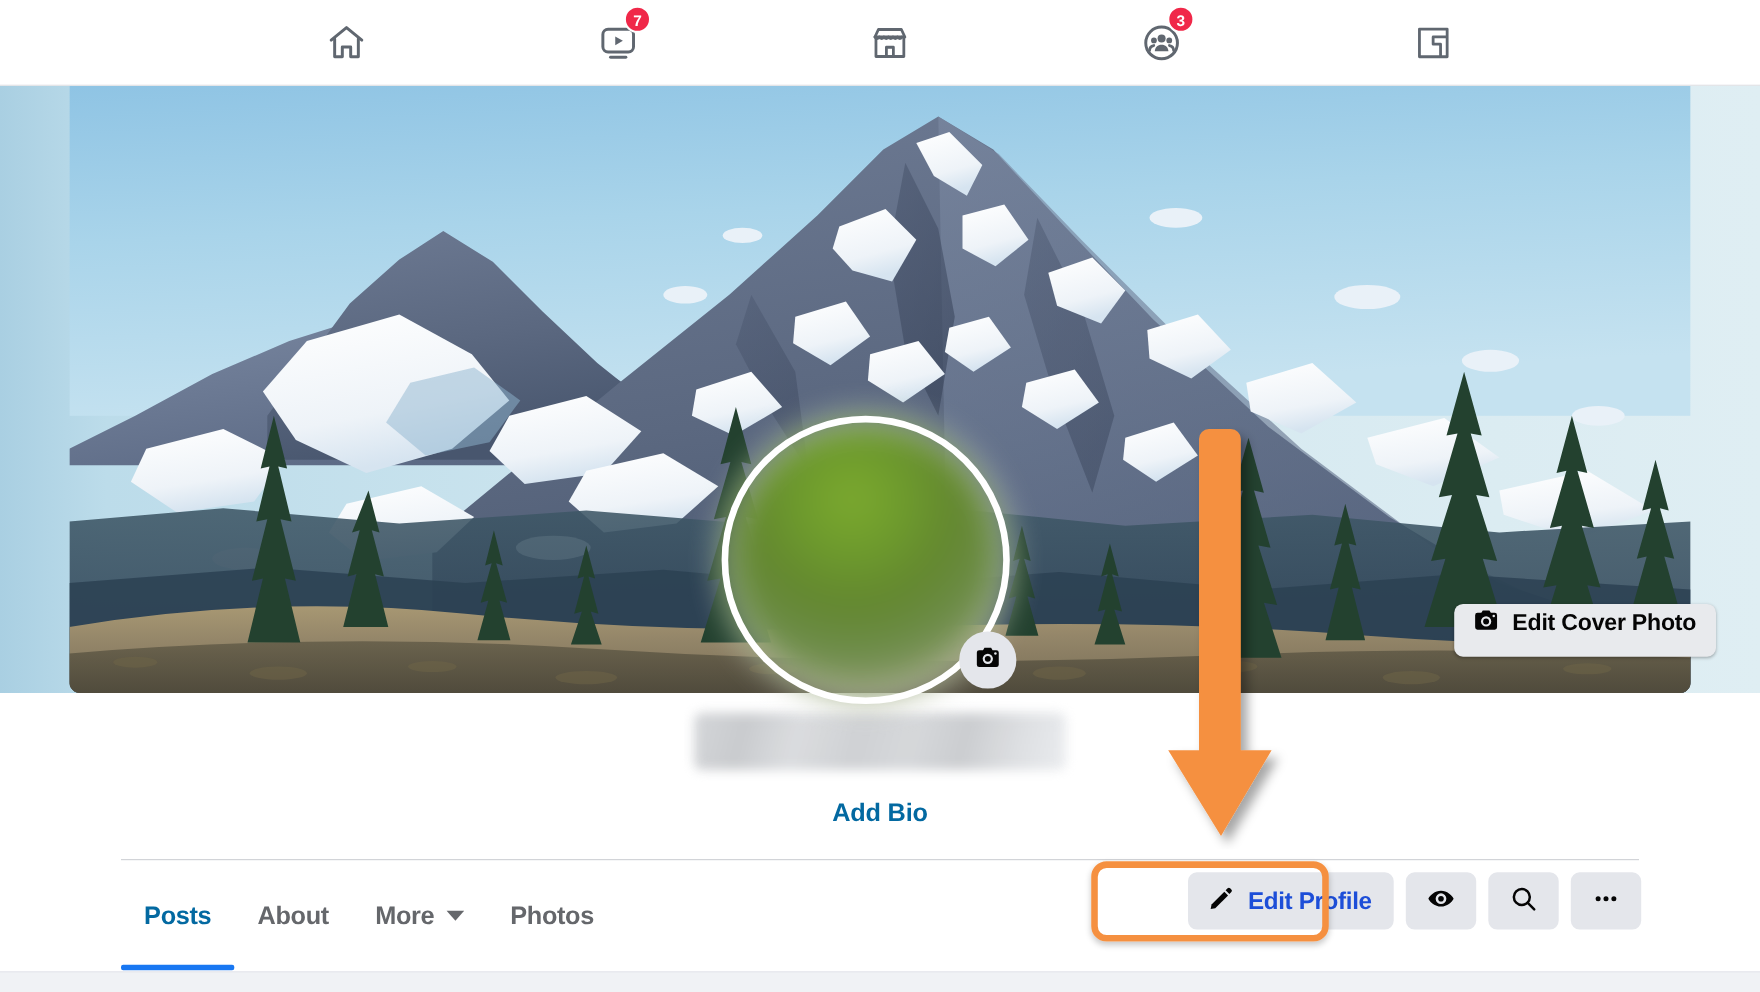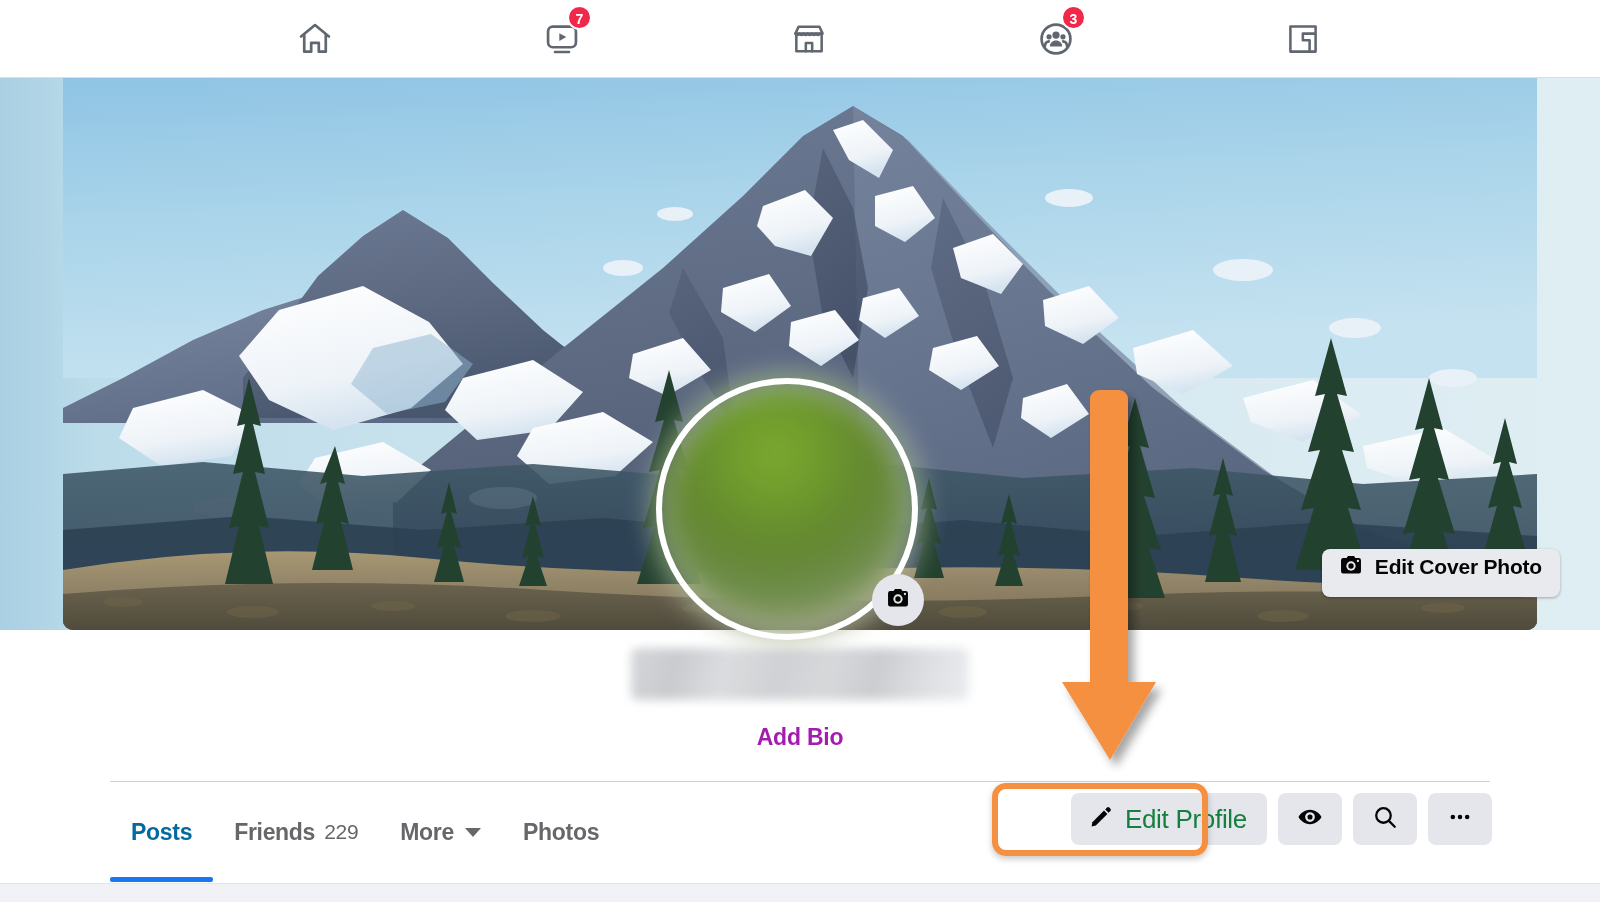--- a/index.html
+++ b/index.html
@@ -174,21 +174,21 @@
       #d2d4d7 0%, #c7c9cc 14%, #d9dbde 28%, #cdcfd2 44%,
       #d4d6d9 58%, #c9cbce 72%, #dcdee1 86%, #e9ebee 100%);
     filter: blur(5px);
     opacity: 0.95;
   }
   .add-bio {
     display: block;
     margin-top: 20px;
     font-size: 23px;
     font-weight: bold;
-    color: #a21caf;
+    color: #0369a1;
     cursor: pointer;
     letter-spacing: -0.2px;
   }
 
   
   .divider {
     position: absolute;
     left: 110px;
     top: 781px;
     width: 1380px;
@@ -267,23 +267,23 @@
     height: 52px;
     padding: 0 20px 0 18px;
     background: #e4e6eb;
     border-radius: 8px;
     display: flex;
     align-items: center;
     gap: 12px;
     cursor: pointer;
   }
   .btn-edit-label {
-    font-size: 26px;
-    font-weight: normal;
-    color: #15803d;
+    font-size: 22px;
+    font-weight: bold;
+    color: #1d4ed8;
     letter-spacing: -0.3px;
     white-space: nowrap;
   }
   .icon-btn {
     width: 64px;
     height: 52px;
     background: #e4e6eb;
     border-radius: 8px;
     display: flex;
     align-items: center;
@@ -553,25 +553,24 @@
 
   <div class="divider"></div>
 
   <div class="tabbar">
     <div class="tabs">
 
       <div class="tab active">
         <span>Posts</span>
       </div>
 
-
       <div class="tab">
-        <span>Friends</span>
-        <span class="tab-count">229</span>
-      </div>
+        <span>About</span>
+      </div>
+
 
       <div class="tab">
         <span>More</span>
         <span class="caret"></span>
       </div>
 
       <div class="tab">
         <span>Photos</span>
       </div>
 

